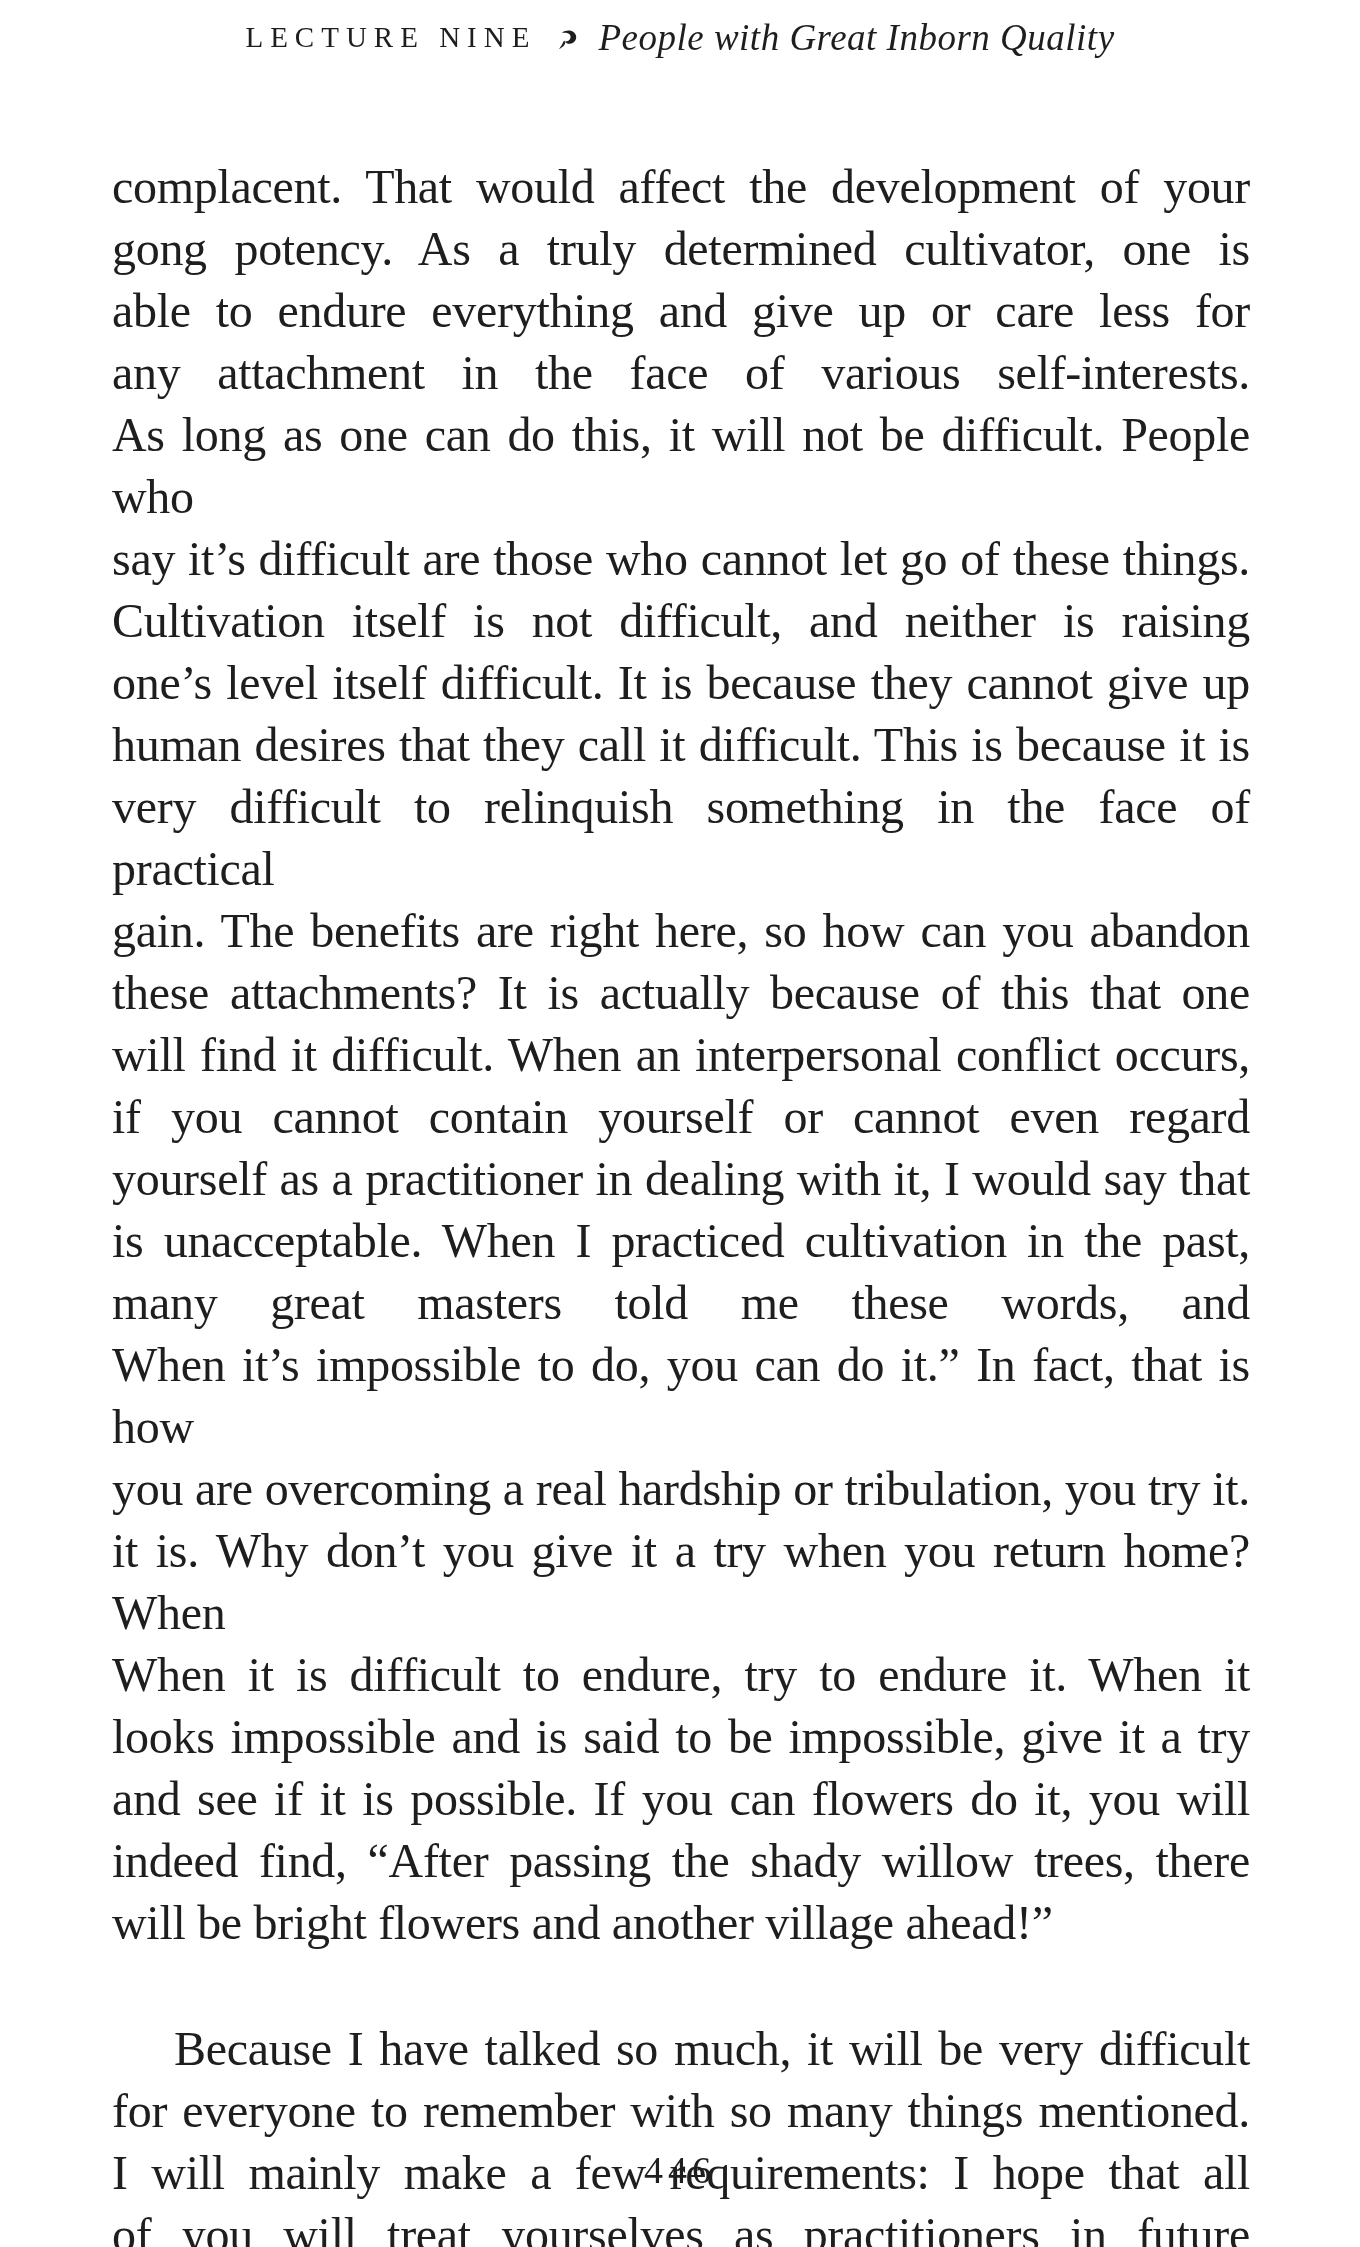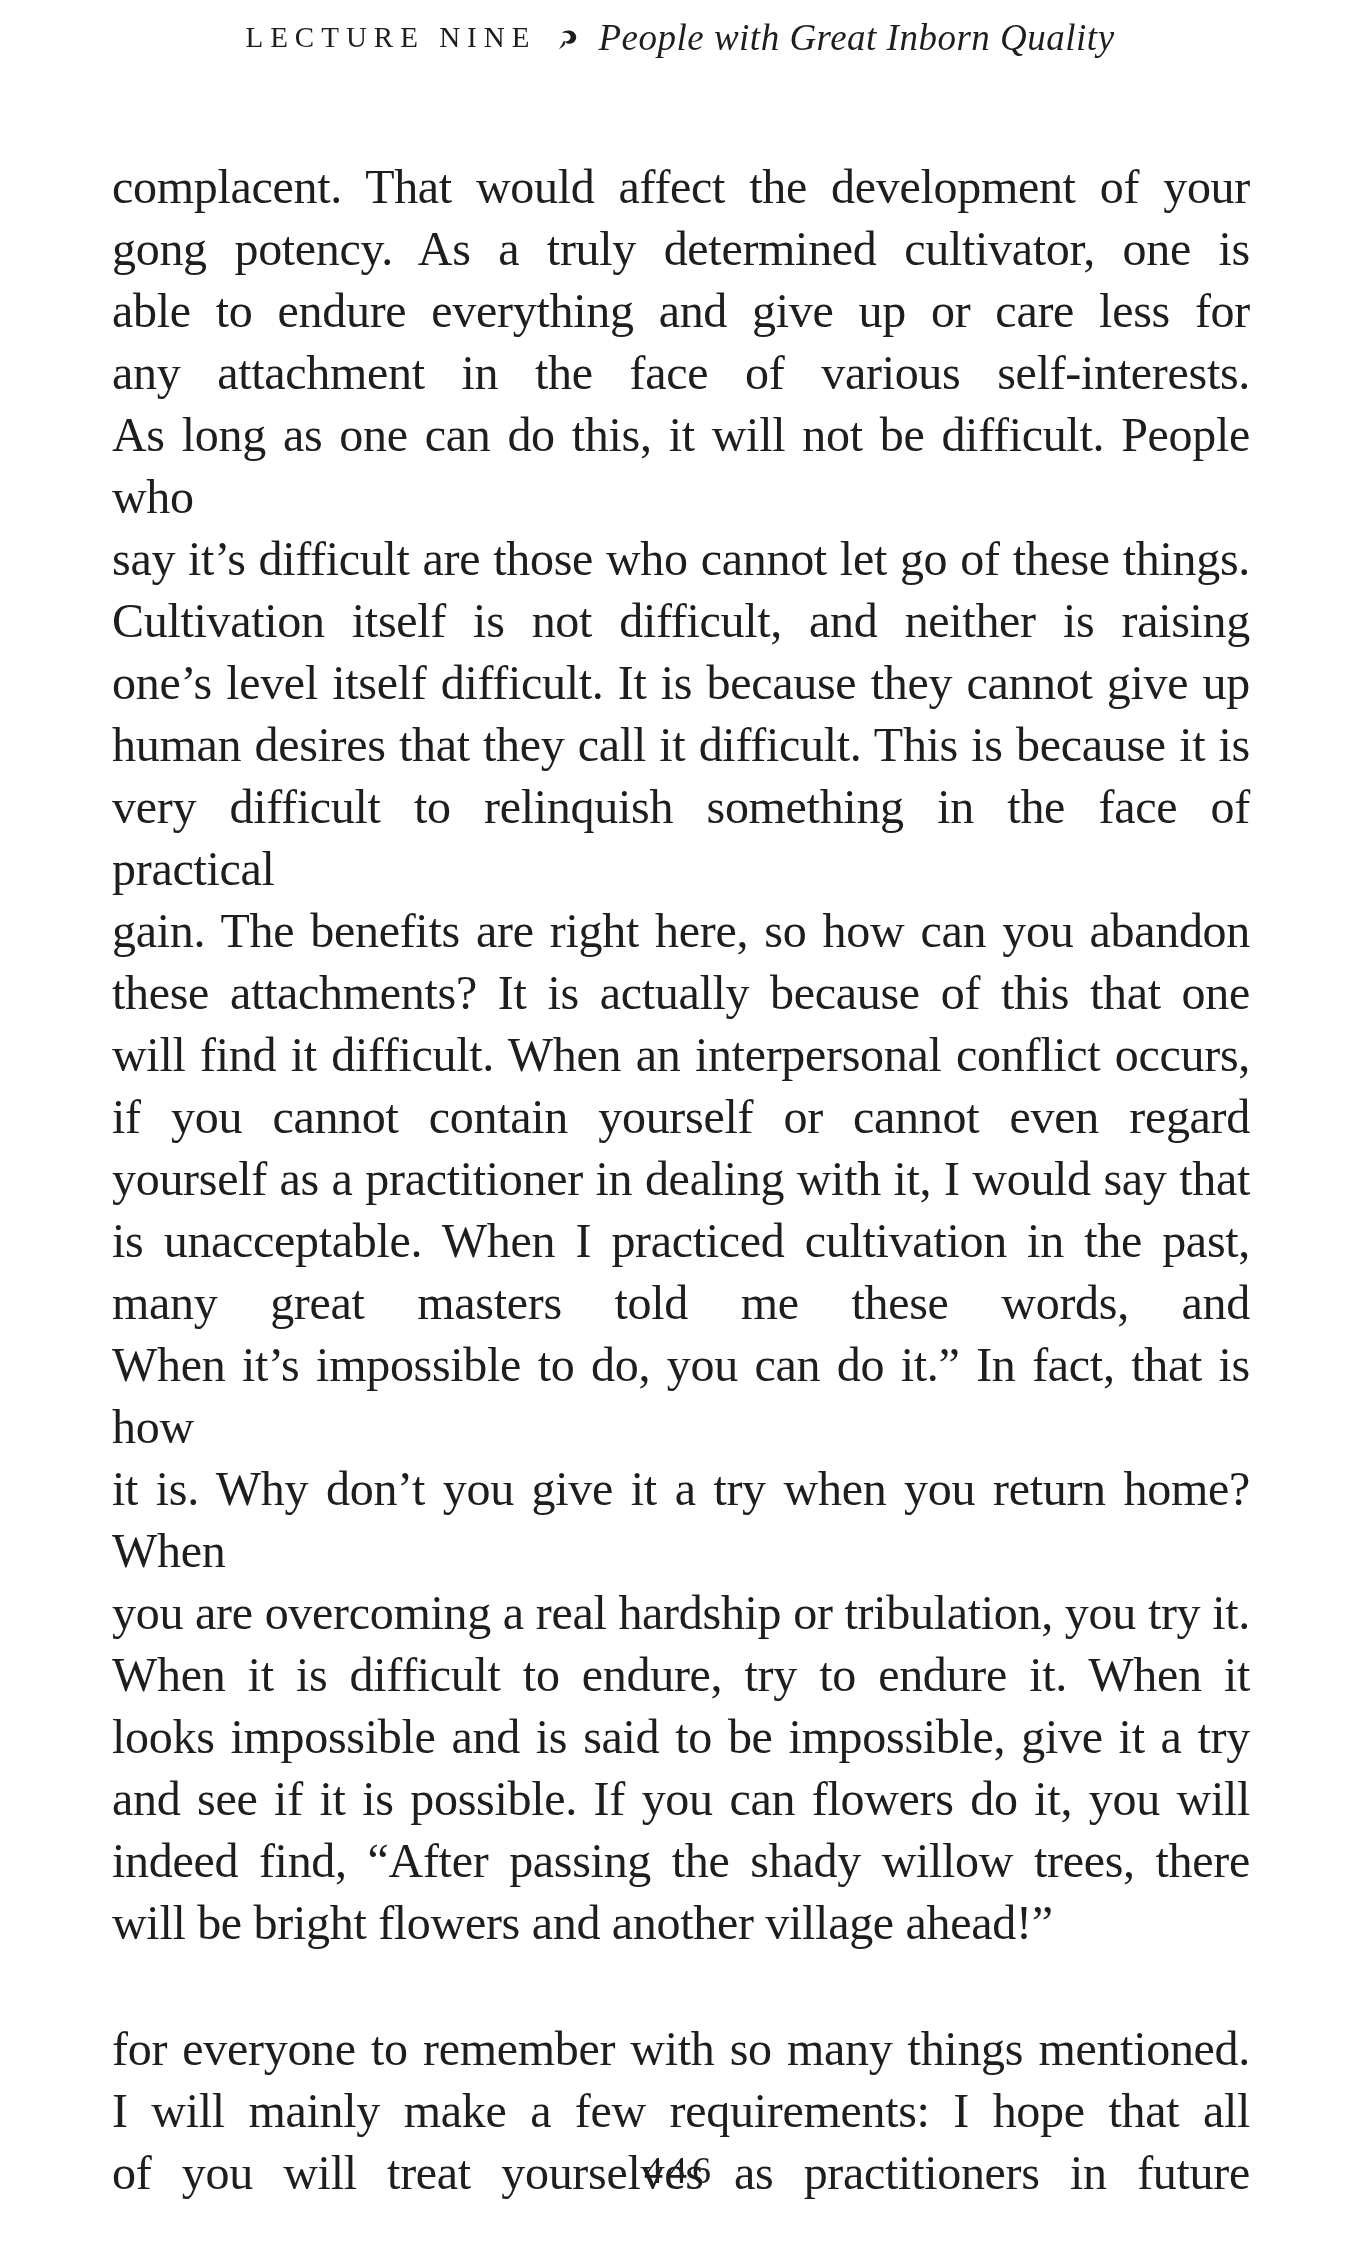--- a/index.html
+++ b/index.html
@@ -106,28 +106,29 @@
       <div class="line">human desires that they call it difficult. This is because it is</div>
       <div class="line">very difficult to relinquish something in the face of practical</div>
       <div class="line">gain. The benefits are right here, so how can you abandon</div>
       <div class="line">these attachments? It is actually because of this that one</div>
       <div class="line">will find it difficult. When an interpersonal conflict occurs,</div>
       <div class="line">if you cannot contain yourself or cannot even regard</div>
       <div class="line">yourself as a practitioner in dealing with it, I would say that</div>
       <div class="line">is unacceptable. When I practiced cultivation in the past,</div>
       <div class="line">many great masters told me these words, and</div>
       <div class="line">When it’s impossible to do, you can do it.” In fact, that is how</div>
+      <div class="line">you are overcoming a real hardship or tribulation, you try it.</div>
       <div class="line">it is. Why don’t you give it a try when you return home? When</div>
-      <div class="line">you are overcoming a real hardship or tribulation, you try it.</div>
       <div class="line">When it is difficult to endure, try to endure it. When it</div>
       <div class="line">looks impossible and is said to be impossible, give it a try</div>
       <div class="line">and see if it is possible. If you can flowers do it, you will</div>
       <div class="line">indeed find, “After passing the shady willow trees, there</div>
       <div class="line no-just">will be bright flowers and another village ahead!”</div>
     </div>
     <div class="para">
+      <div class="line indent">Because I have talked so much, it will be very difficult</div>
       <div class="line">for everyone to remember with so many things mentioned.</div>
       <div class="line">I will mainly make a few requirements: I hope that all</div>
       <div class="line">of you will treat yourselves as practitioners in future</div>
     </div>
   </main>
 
 <footer class="page-number">446</footer>
 
 </body></html>

